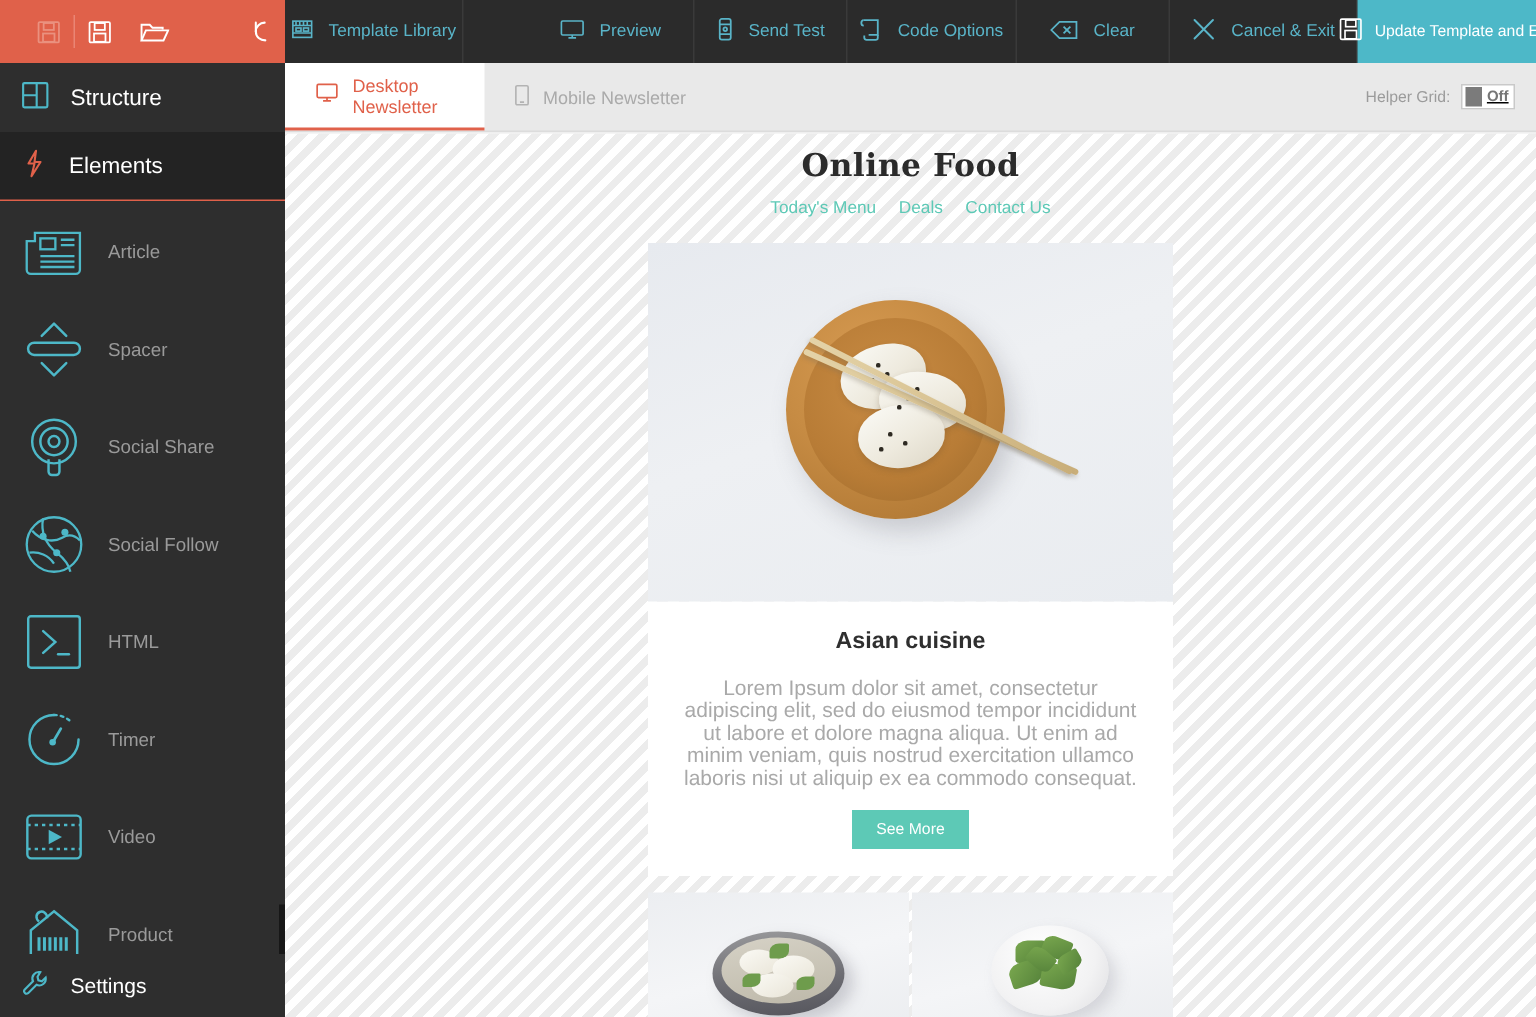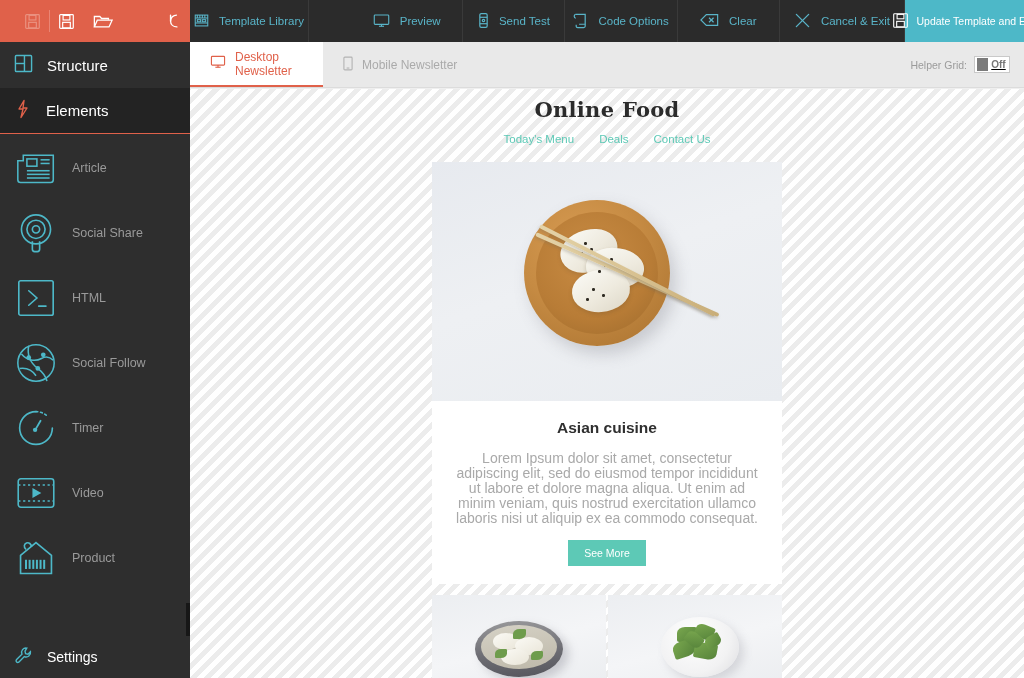--- a/index.html
+++ b/index.html
@@ -168,21 +168,21 @@
     width: 350px; margin: 0 auto;
   }
   #nl-title {
     padding-top: 8px; text-align: center;
     font-family: "DejaVu Serif", serif;
     font-weight: bold; font-size: 21px; color: #2b2b2b;
     letter-spacing: 0.3px;
   }
   #nl-nav {
     text-align: center; padding-top: 11px;
-    display: flex; justify-content: center; gap: 25px;
+    display: flex; justify-content: center; gap: 15px;
   }
   #nl-nav a {
     color: #5dc9b6; font-size: 11.5px; text-decoration: none;
     cursor: pointer;
   }
 
   
   #hero {
     margin-top: 17px; width: 350px; height: 239px;
     position: relative; overflow: hidden;
@@ -437,57 +437,67 @@
           <line x1="27" y1="9" x2="37" y2="9"></line>
             <line x1="27" y1="13" x2="37" y2="13"></line>
           <line x1="12" y1="21" x2="37" y2="21"></line>
             <line x1="12" y1="25" x2="37" y2="25"></line>
           <line x1="12" y1="29" x2="37" y2="29"></line>
         </svg>
       </span>
       <span class="si-lbl">Article</span>
     </div>
 
+    <div class="side-item">
+      <span class="si-ico">
+        <svg width="40" height="40" viewBox="0 0 44 44" fill="none" stroke="#4db8c8" stroke-width="1.8" stroke-linecap="round" stroke-linejoin="round">
+          <polyline points="13,12 22,3 31,12"></polyline>
+          <rect x="3" y="17" width="38" height="9" rx="4.5"></rect>
+          <polyline points="13,32 22,41 31,32"></polyline>
+        </svg>
+      </span>
+      <span class="si-lbl">Spacer</span>
+    </div>
 
     <div class="side-item">
       <span class="si-ico">
         <svg width="40" height="40" viewBox="0 0 44 44" fill="none" stroke="#4db8c8" stroke-width="1.8">
           <circle cx="22" cy="18" r="16"></circle>
           <circle cx="22" cy="18" r="10"></circle>
           <circle cx="22" cy="18" r="4"></circle>
           <path d="M18 31v9c0 1.5 1.2 2.5 2.5 2.5h3c1.3 0 2.5-1 2.5-2.5v-9"></path>
         </svg>
       </span>
       <span class="si-lbl">Social Share</span>
-    </div>
-
-    <div class="side-item">
-      <span class="si-ico">
-        <svg width="38" height="38" viewBox="0 0 42 42" fill="none" stroke="#4db8c8" stroke-width="1.8" stroke-linecap="round">
-          <rect x="2" y="2" width="38" height="38" rx="2"></rect>
-          <polyline points="13,13 22,21 13,29"></polyline>
-          <line x1="24" y1="30" x2="32" y2="30"></line>
-        </svg>
-      </span>
-      <span class="si-lbl">HTML</span>
     </div>
 
     <div class="side-item">
       <span class="si-ico">
         <svg width="40" height="40" viewBox="0 0 44 44" fill="none" stroke="#4db8c8" stroke-width="1.7">
           <circle cx="22" cy="22" r="20"></circle>
           <path d="M6 12c6 7 15 9 22 5 5-3 9-2 13 2"></path>
           <path d="M4 28c7-1 14 2 18 8"></path>
           <path d="M14 3c-2 10 2 19 10 25 5 4 9 9 10 14"></path>
           <circle cx="14" cy="16" r="2.6" fill="#4db8c8" stroke="none"></circle>
           <circle cx="30" cy="13" r="2.6" fill="#4db8c8" stroke="none"></circle>
           <circle cx="24" cy="28" r="2.6" fill="#4db8c8" stroke="none"></circle>
         </svg>
       </span>
       <span class="si-lbl">Social Follow</span>
+    </div>
+
+    <div class="side-item">
+      <span class="si-ico">
+        <svg width="38" height="38" viewBox="0 0 42 42" fill="none" stroke="#4db8c8" stroke-width="1.8" stroke-linecap="round">
+          <rect x="2" y="2" width="38" height="38" rx="2"></rect>
+          <polyline points="13,13 22,21 13,29"></polyline>
+          <line x1="24" y1="30" x2="32" y2="30"></line>
+        </svg>
+      </span>
+      <span class="si-lbl">HTML</span>
     </div>
 
     <div class="side-item">
       <span class="si-ico">
         <svg width="40" height="40" viewBox="0 0 44 44" fill="none" stroke="#4db8c8" stroke-width="1.8" stroke-linecap="round">
           <path d="M22 4a18 18 0 1 0 18 18"></path>
           <path d="M22 4a18 18 0 0 1 13 5.5" stroke-dasharray="2 3"></path>
           <path d="M27 14l-5.5 9.5" stroke-width="2"></path>
           <circle cx="21" cy="24" r="2.4" fill="#4db8c8" stroke="none"></circle>
         </svg>

